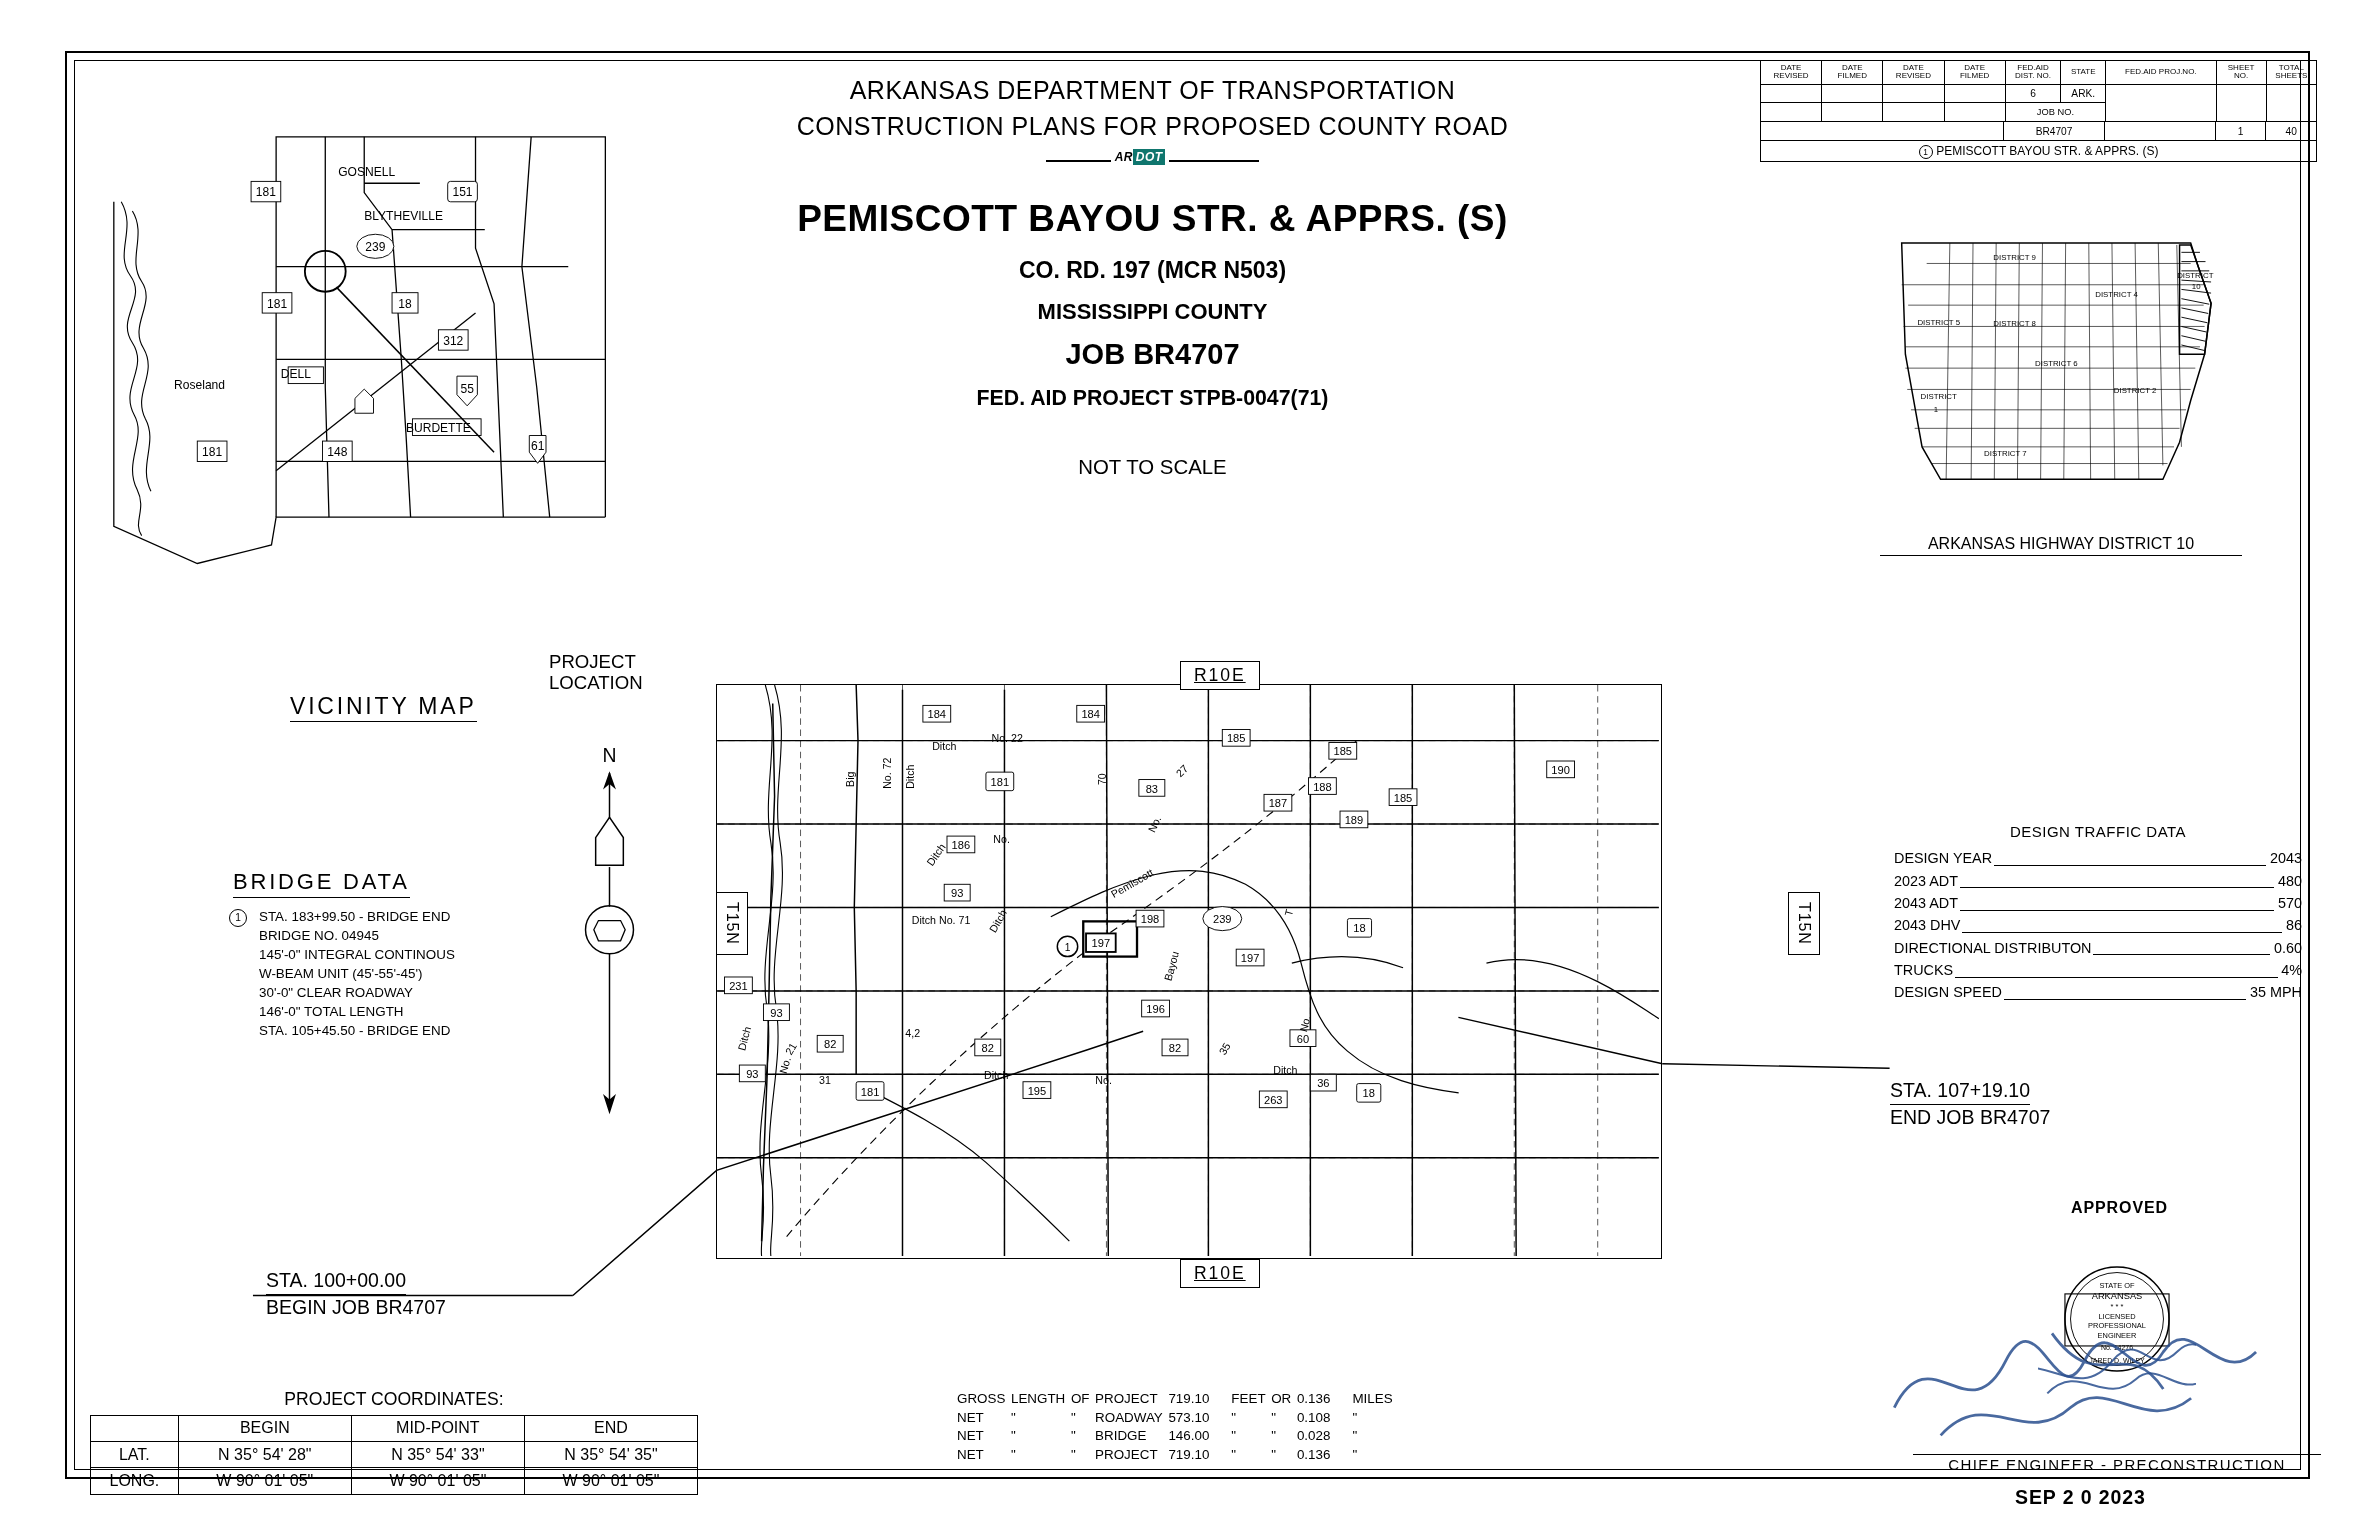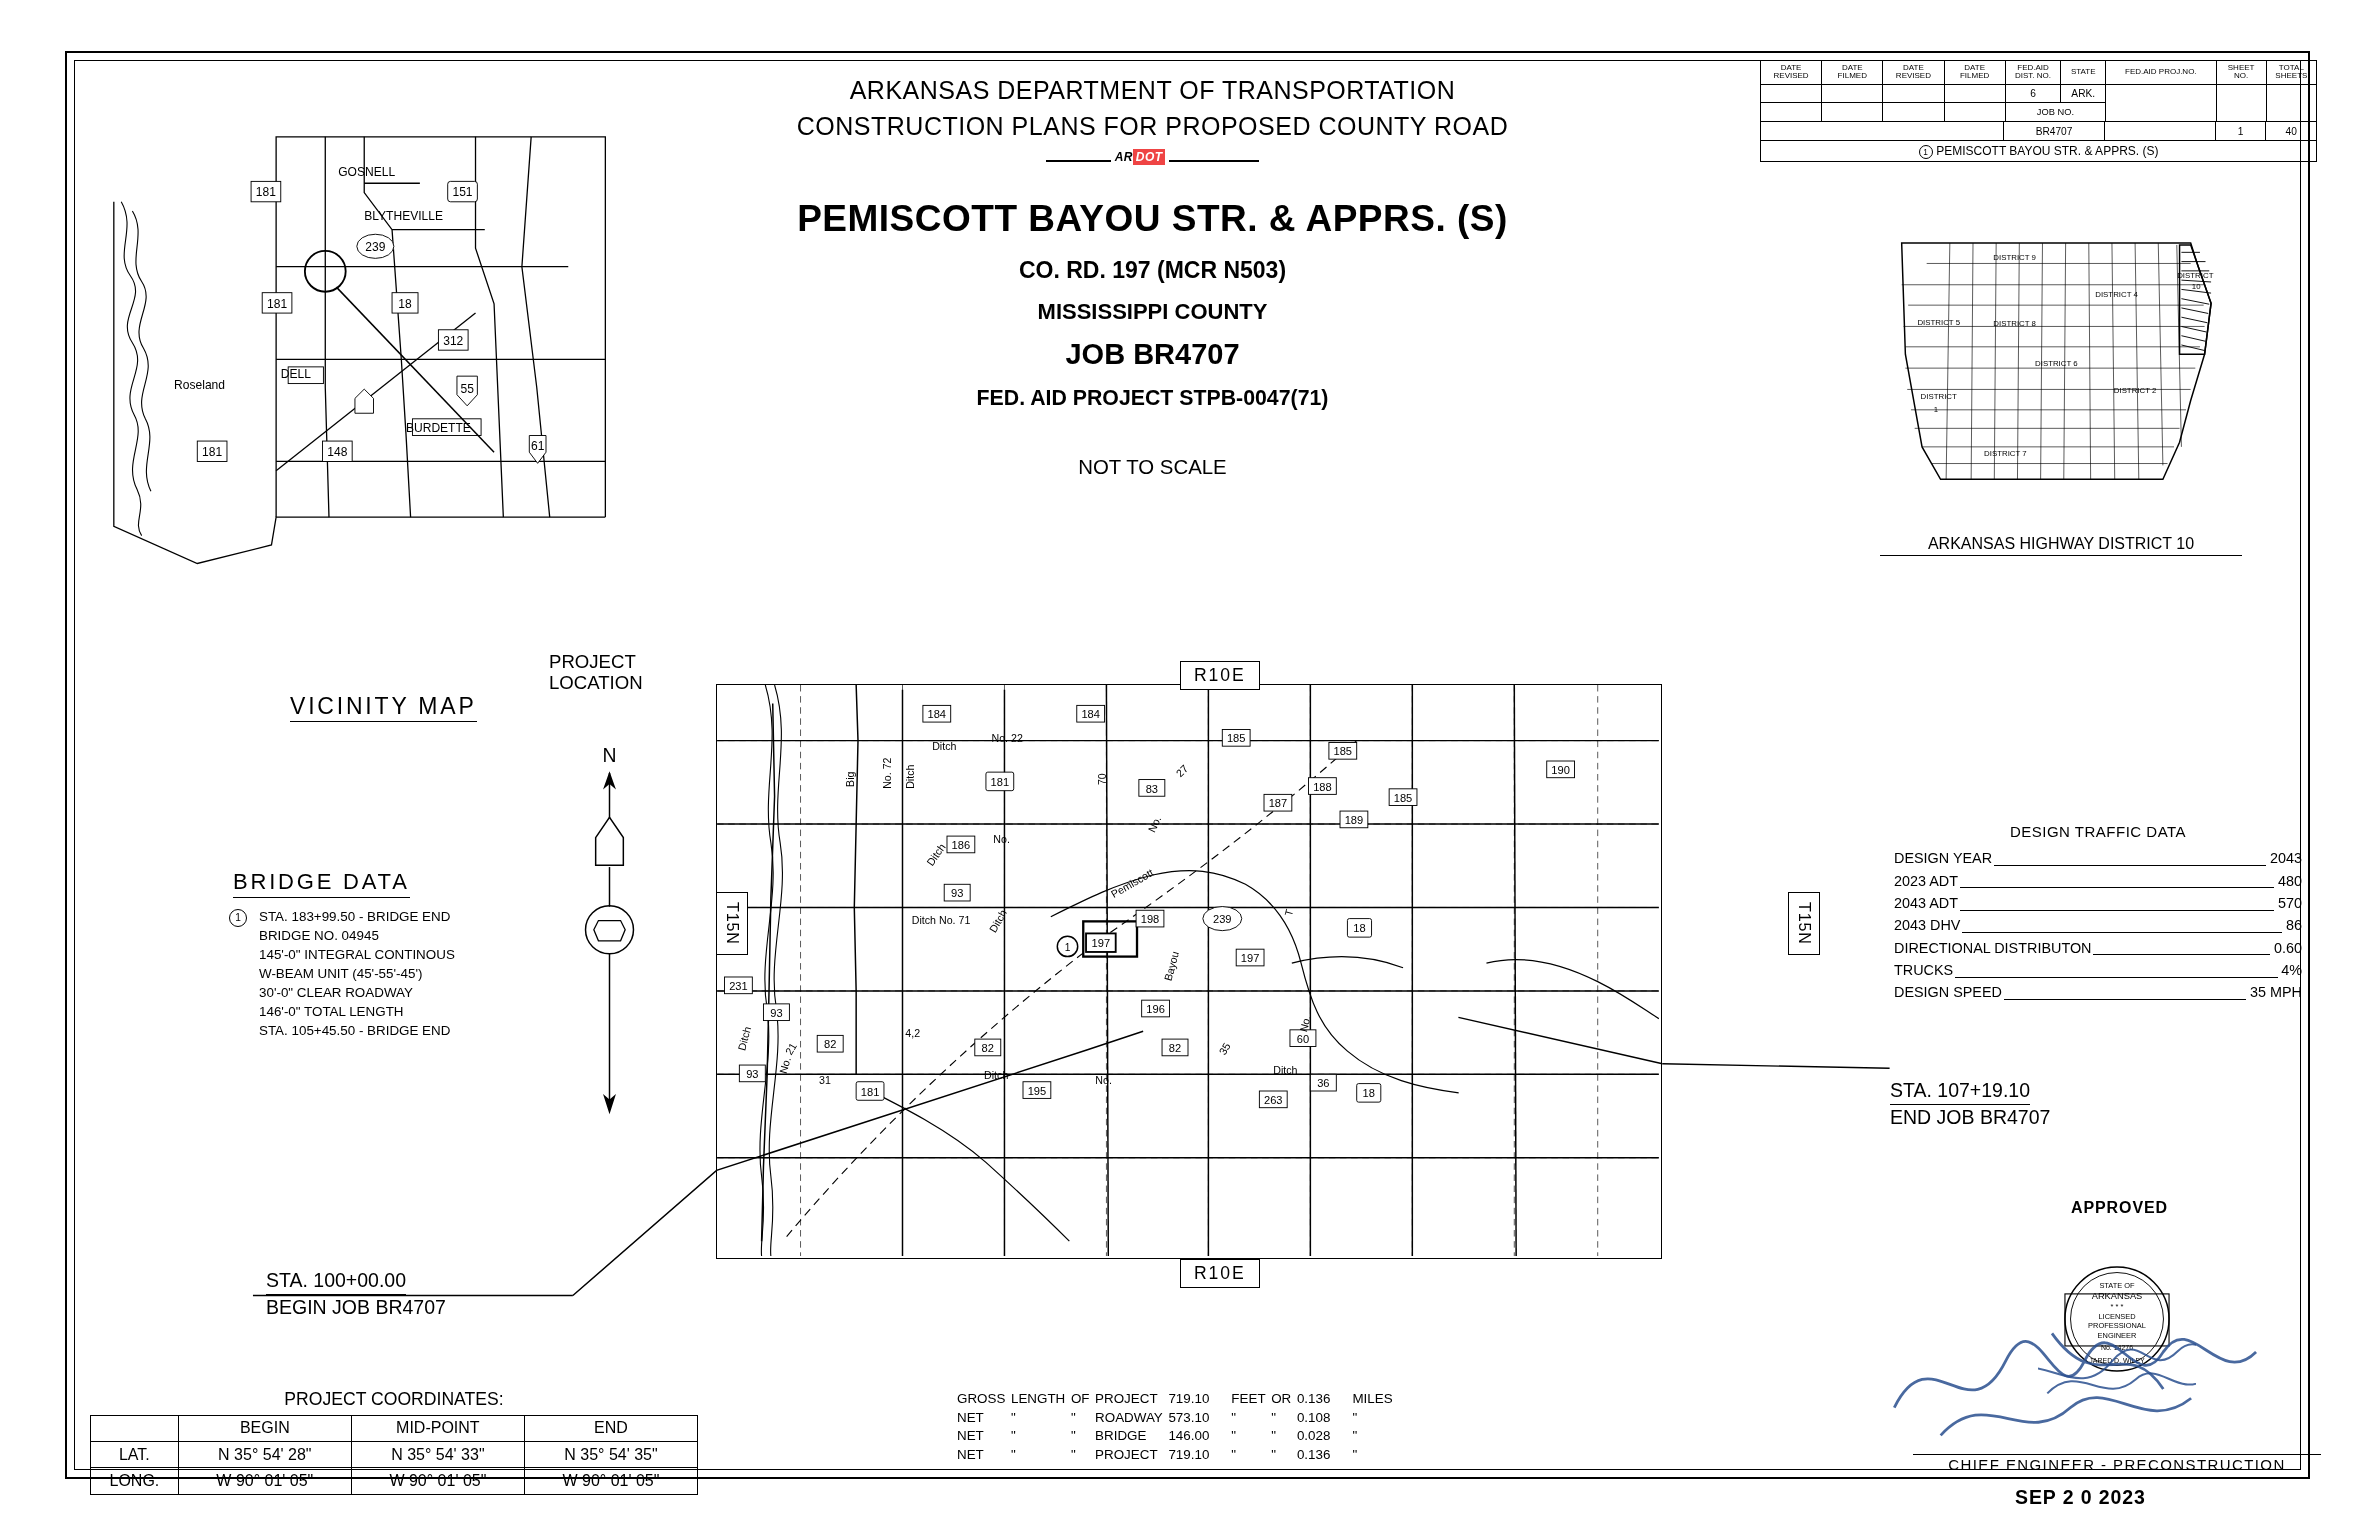--- a/index.html
+++ b/index.html
@@ -67,21 +67,21 @@
     left: 65px;
     top: 0px;
     background: #fff;
     padding: 0 3.7px;
     font-size: 12px;
     font-weight: bold;
     font-style: italic;
     letter-spacing: 0.5px;
   }
   .ardot-logo .badge .dark {
-    background: #ef4444;
+    background: #0f766e;
     color: #fff;
     padding: 0.9px 2.8px;
   }
   .title-main {
     font-size: 37px;
     font-weight: bold;
     margin-top: 28px;
     letter-spacing: 0.5px;
   }
   .title-sub1 {
@@ -256,20 +256,21 @@
     overflow: hidden;
     background: #fff;
   }
   .rioe-top, .rioe-bottom {
     position: absolute;
     font-size: 17.6px;
     letter-spacing: 1.9px;
     border: 0.9px solid #000;
     padding: 2.8px 13px;
     background: #fff;
+    text-decoration: underline;
   }
   .rioe-top { left: 1113px; top: 608px; }
   .rioe-bottom { left: 1113px; top: 1206px; }
   .t15n {
     position: absolute;
     font-size: 16px;
     letter-spacing: 0.9px;
     border: 0.9px solid #000;
     padding: 9.3px 4.6px;
     background: #fff;

